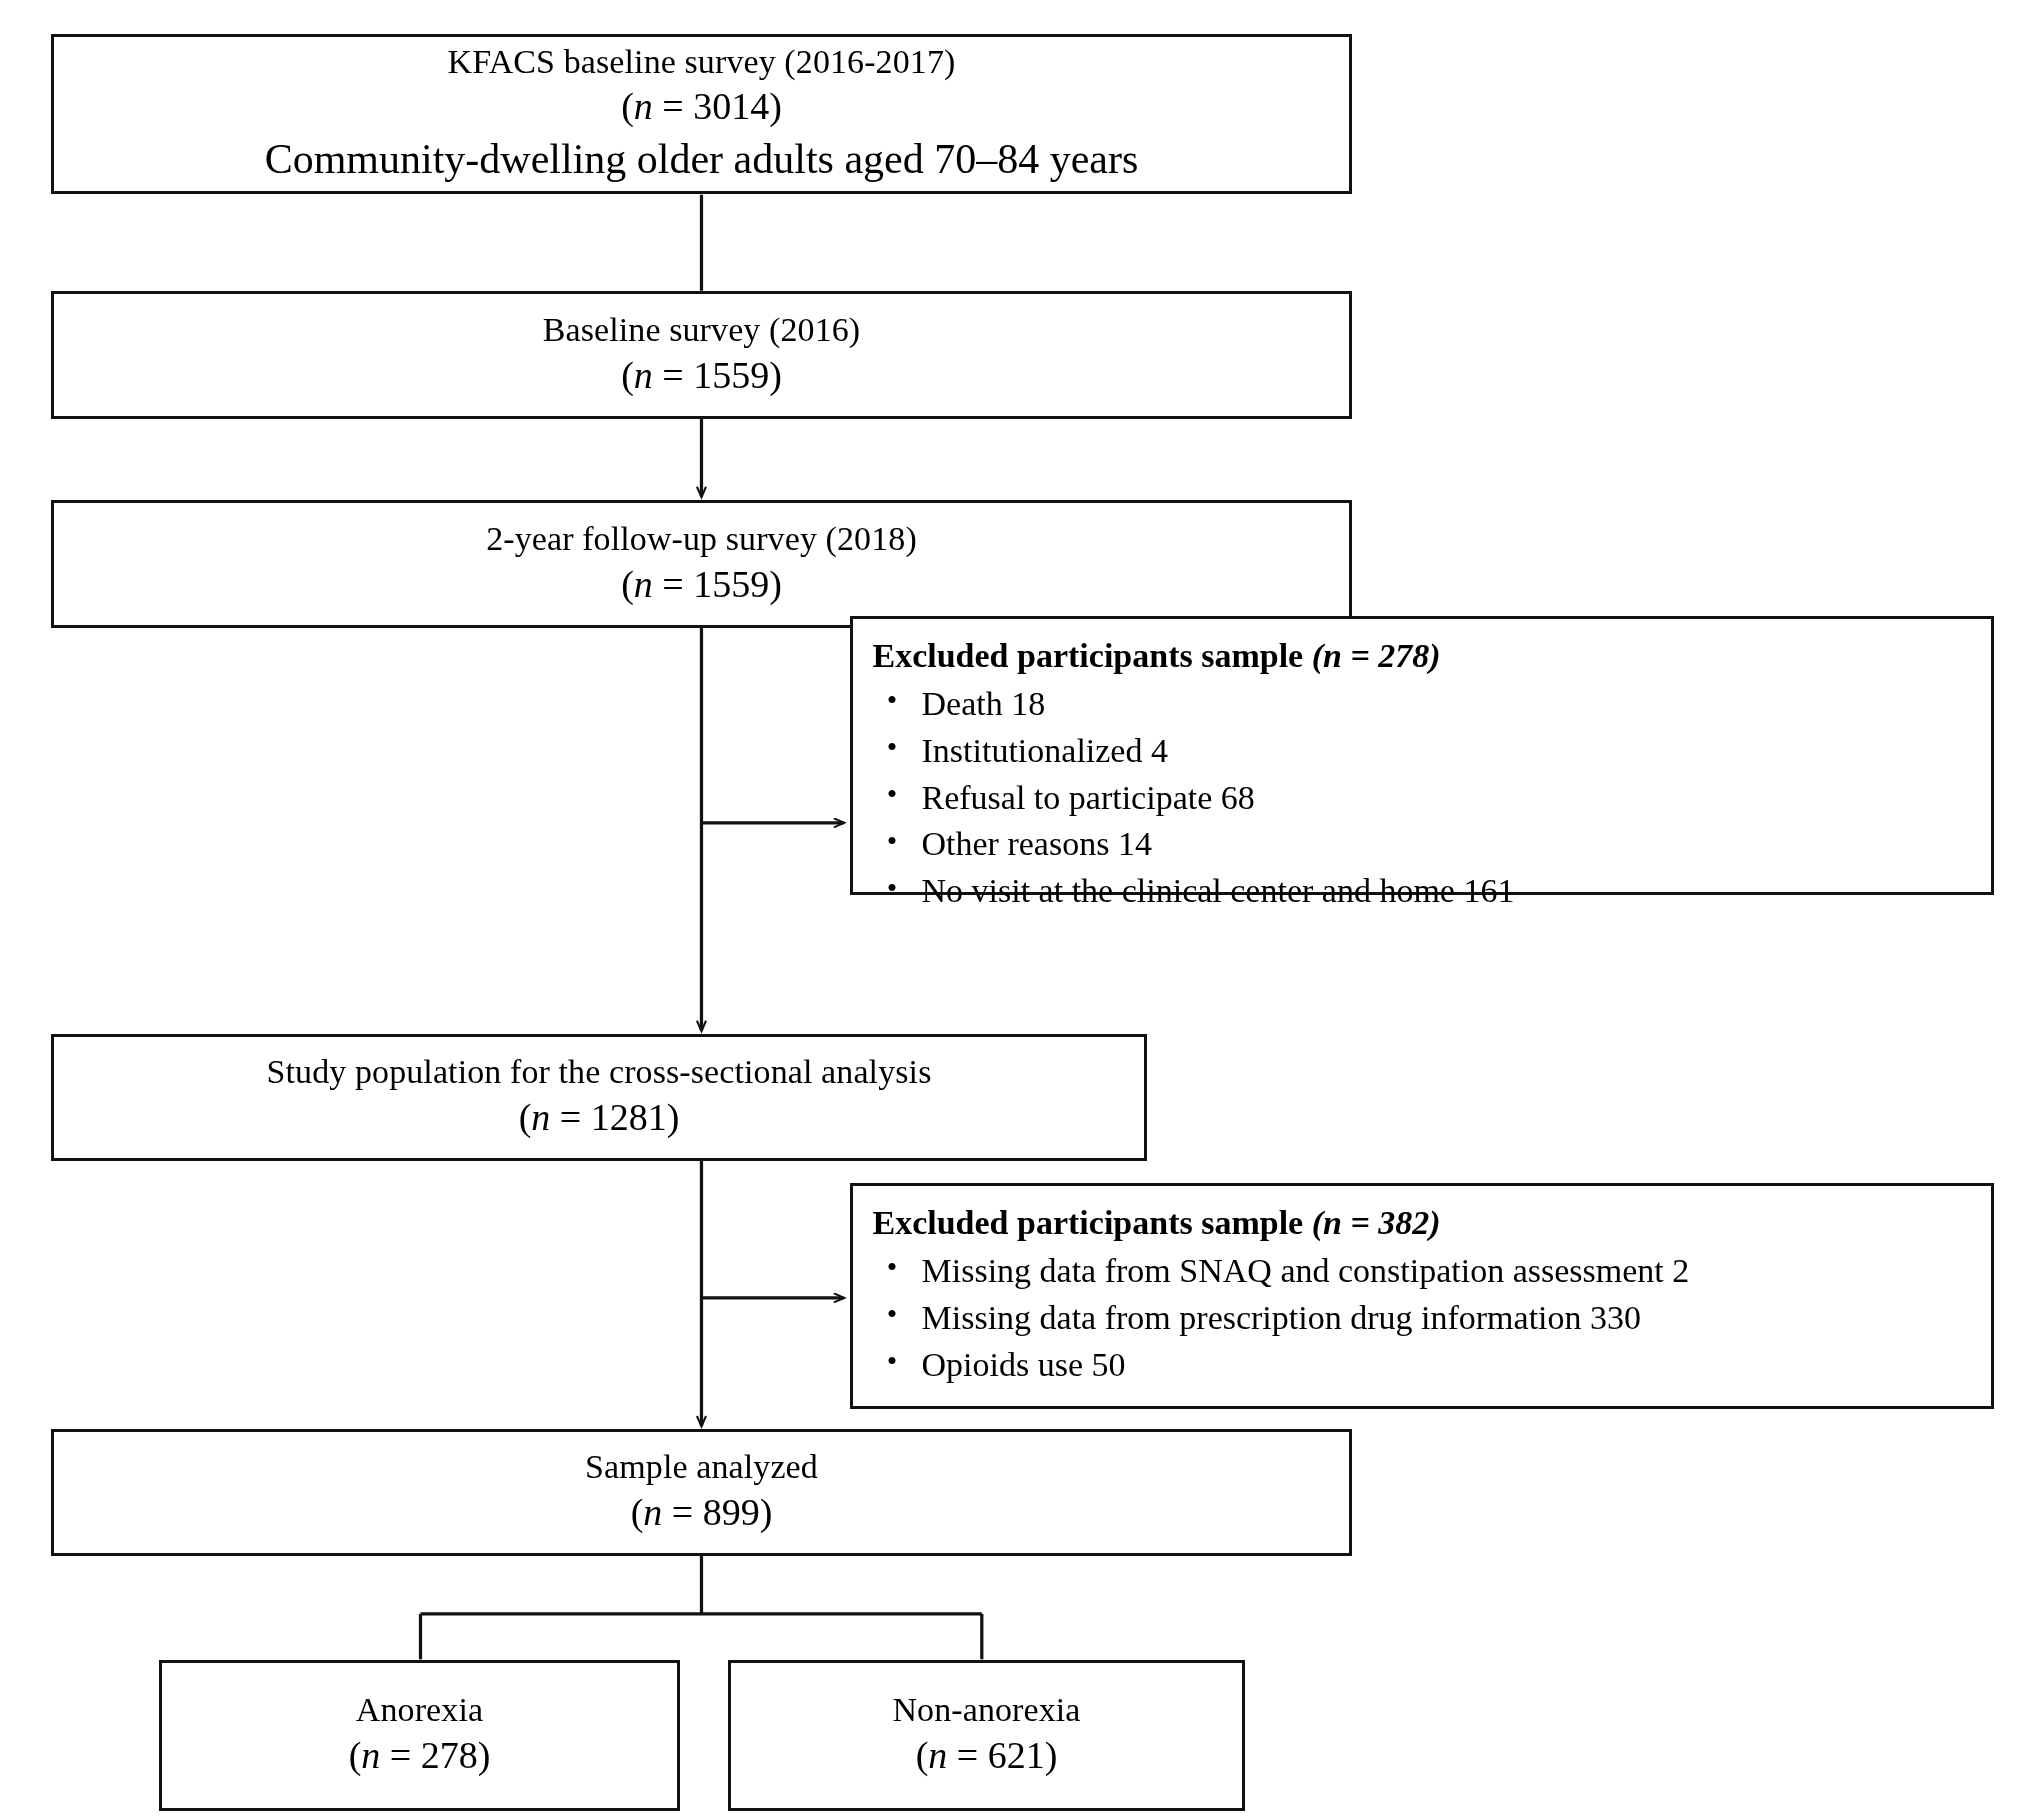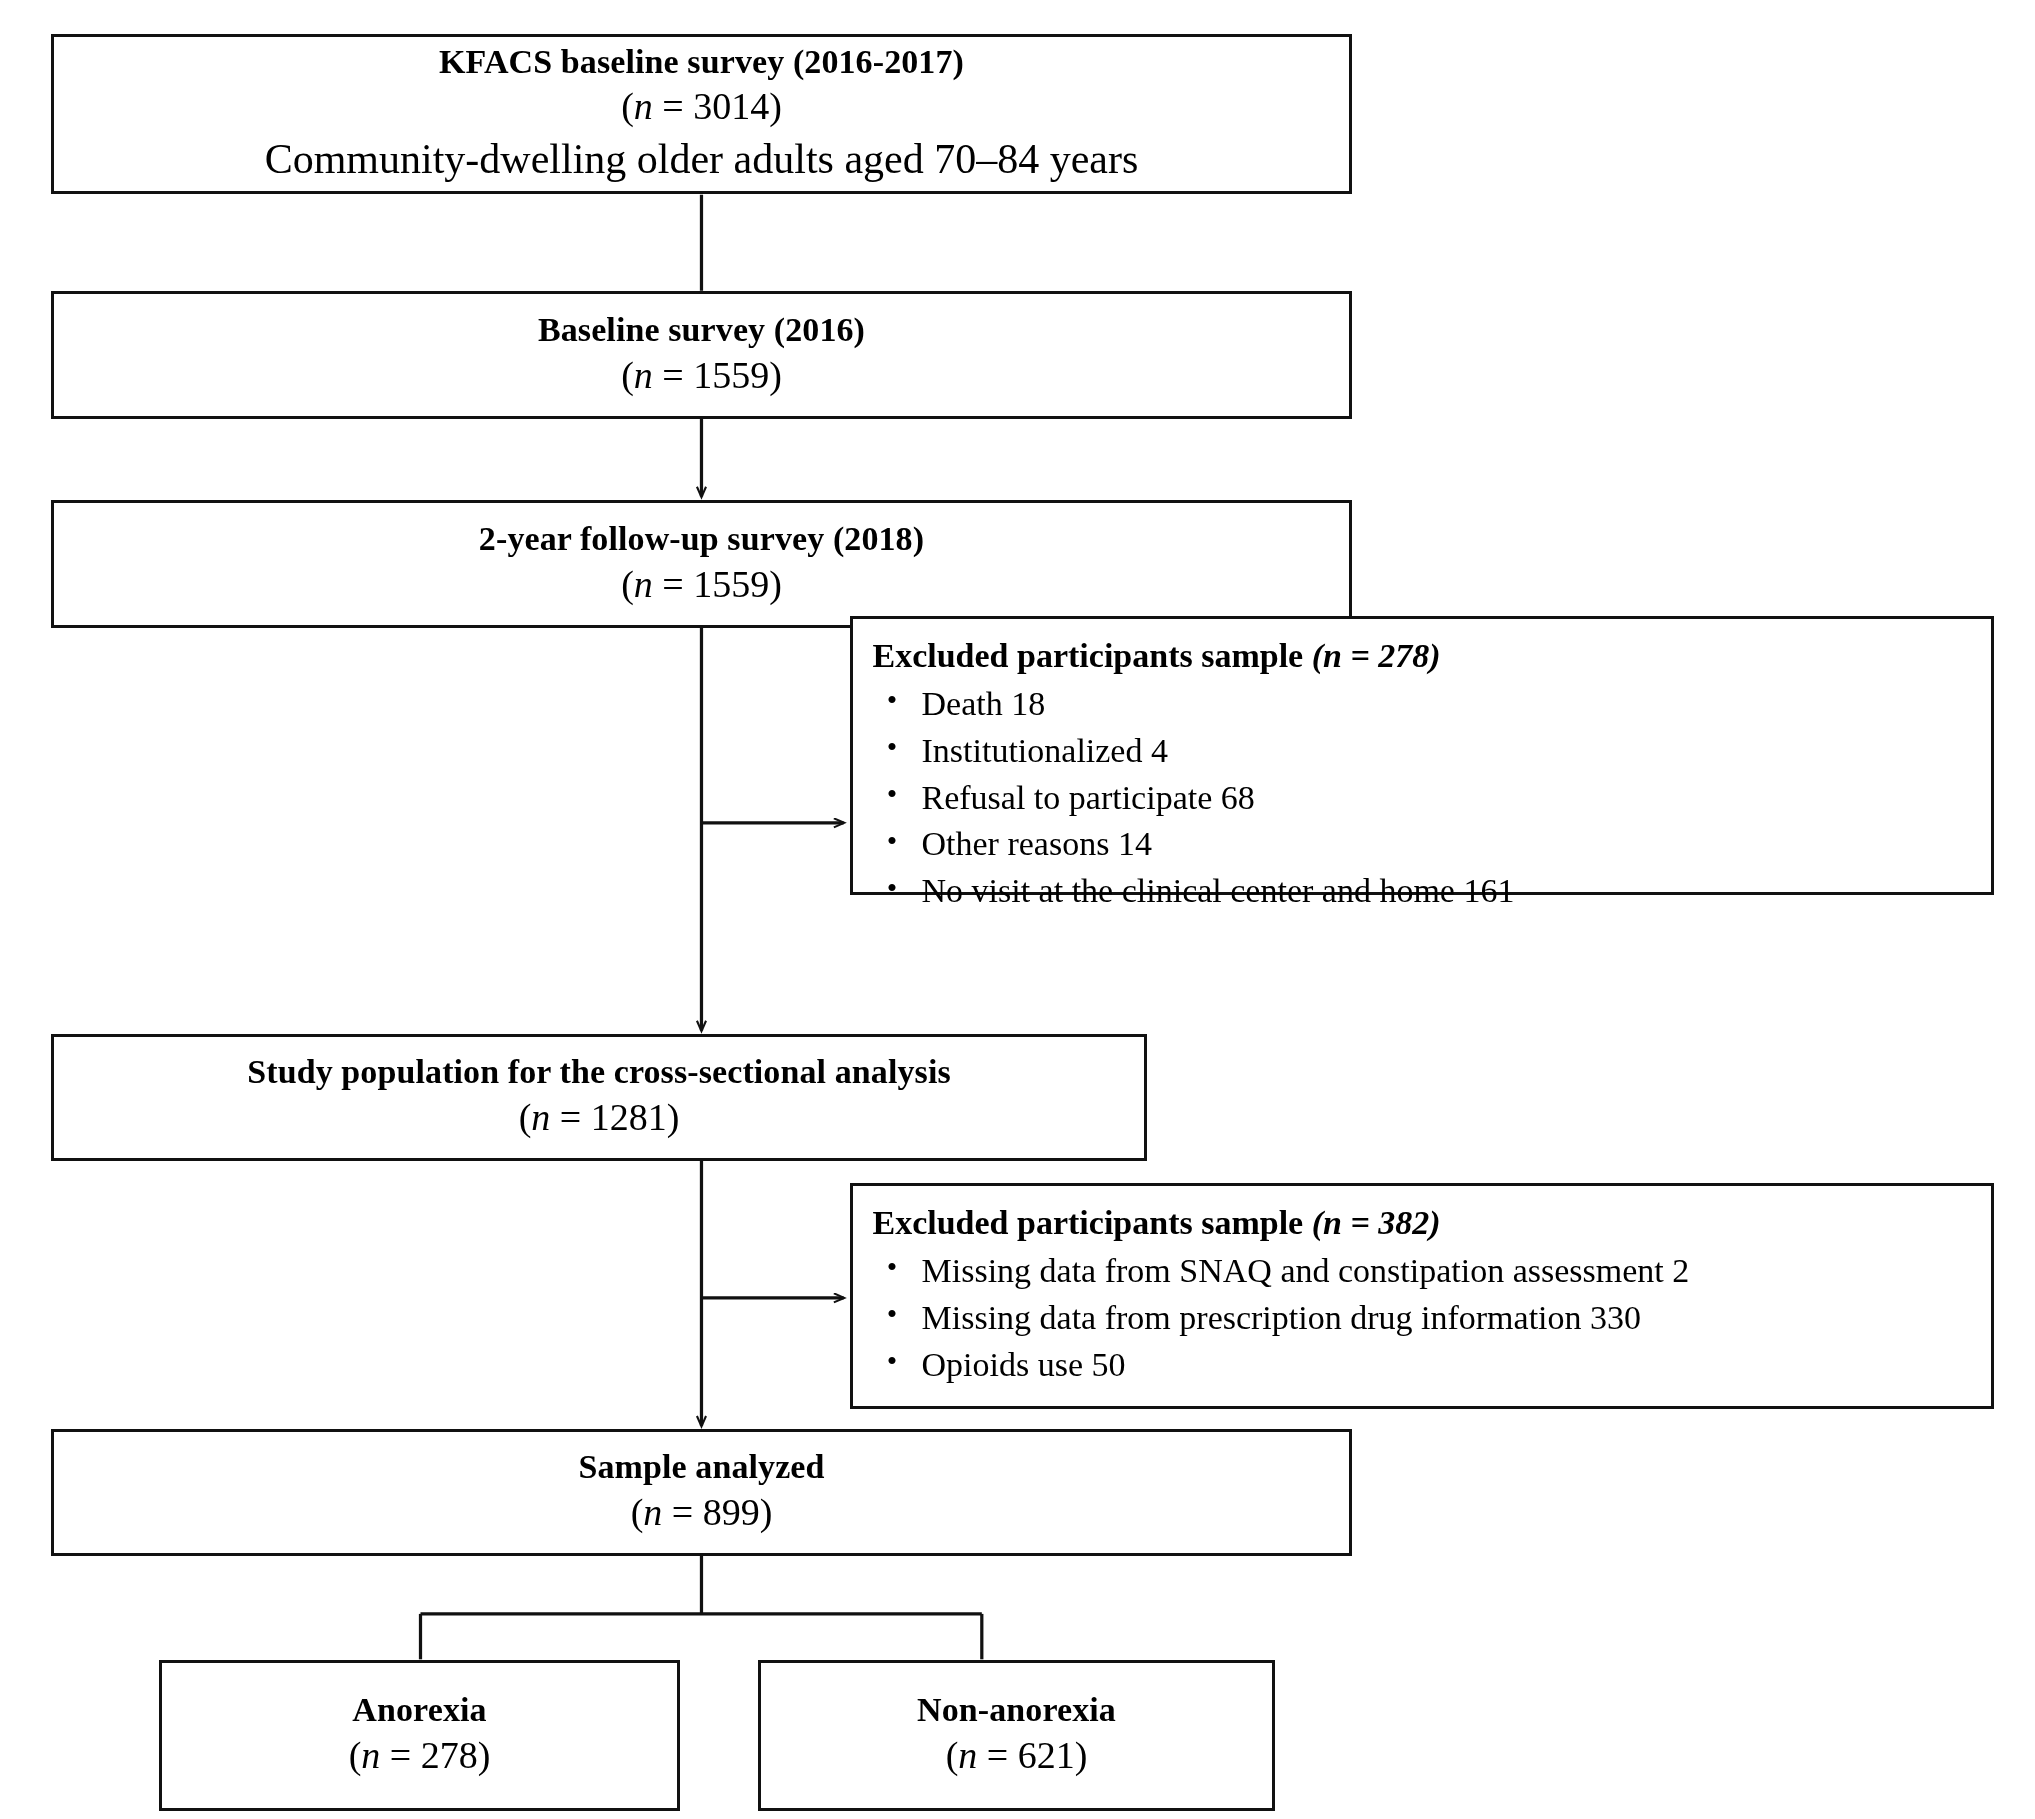--- a/index.html
+++ b/index.html
@@ -24,21 +24,21 @@
     justify-content:center;
     text-align:center;
   }
   .box.left-align {
     align-items:flex-start;
     justify-content:flex-start;
     text-align:left;
     padding:17px 18px 13px 19.5px;
   }
   .line1 {
-    font-weight:bold;
+    font-weight:normal;
     font-size:34px;
     line-height:1.20;
     letter-spacing:0.1px;
     white-space:nowrap;
   }
   .line2 {
     font-size:38px;
     line-height:1.30;
     white-space:nowrap;
   }
@@ -153,19 +153,19 @@
   <div class="box" style="left:51px; top:1429px; width:1301px; height:127px;">
     <div class="line1">Sample analyzed</div>
     <div class="line2">(<i>n</i> = 899)</div>
   </div>
 
   <div class="box" style="left:159px; top:1660px; width:521px; height:151px;">
     <div class="line1">Anorexia</div>
     <div class="line2">(<i>n</i> = 278)</div>
   </div>
 
-  <div class="box" style="left:758px; top:1660px; width:517px; height:151px;">
+  <div class="box" style="left:728px; top:1660px; width:517px; height:151px;">
     <div class="line1">Non-anorexia</div>
     <div class="line2">(<i>n</i> = 621)</div>
   </div>
 
 </div>
 
 
 </body></html>

